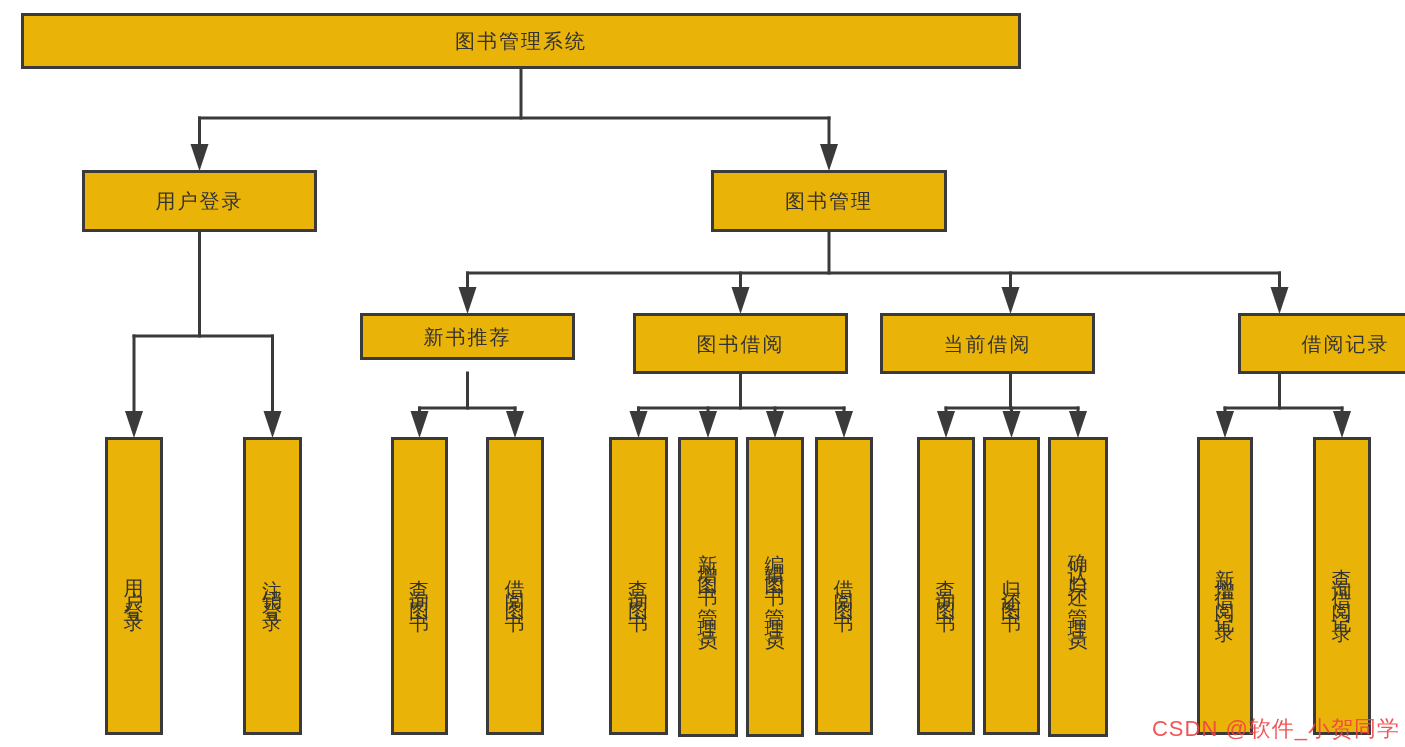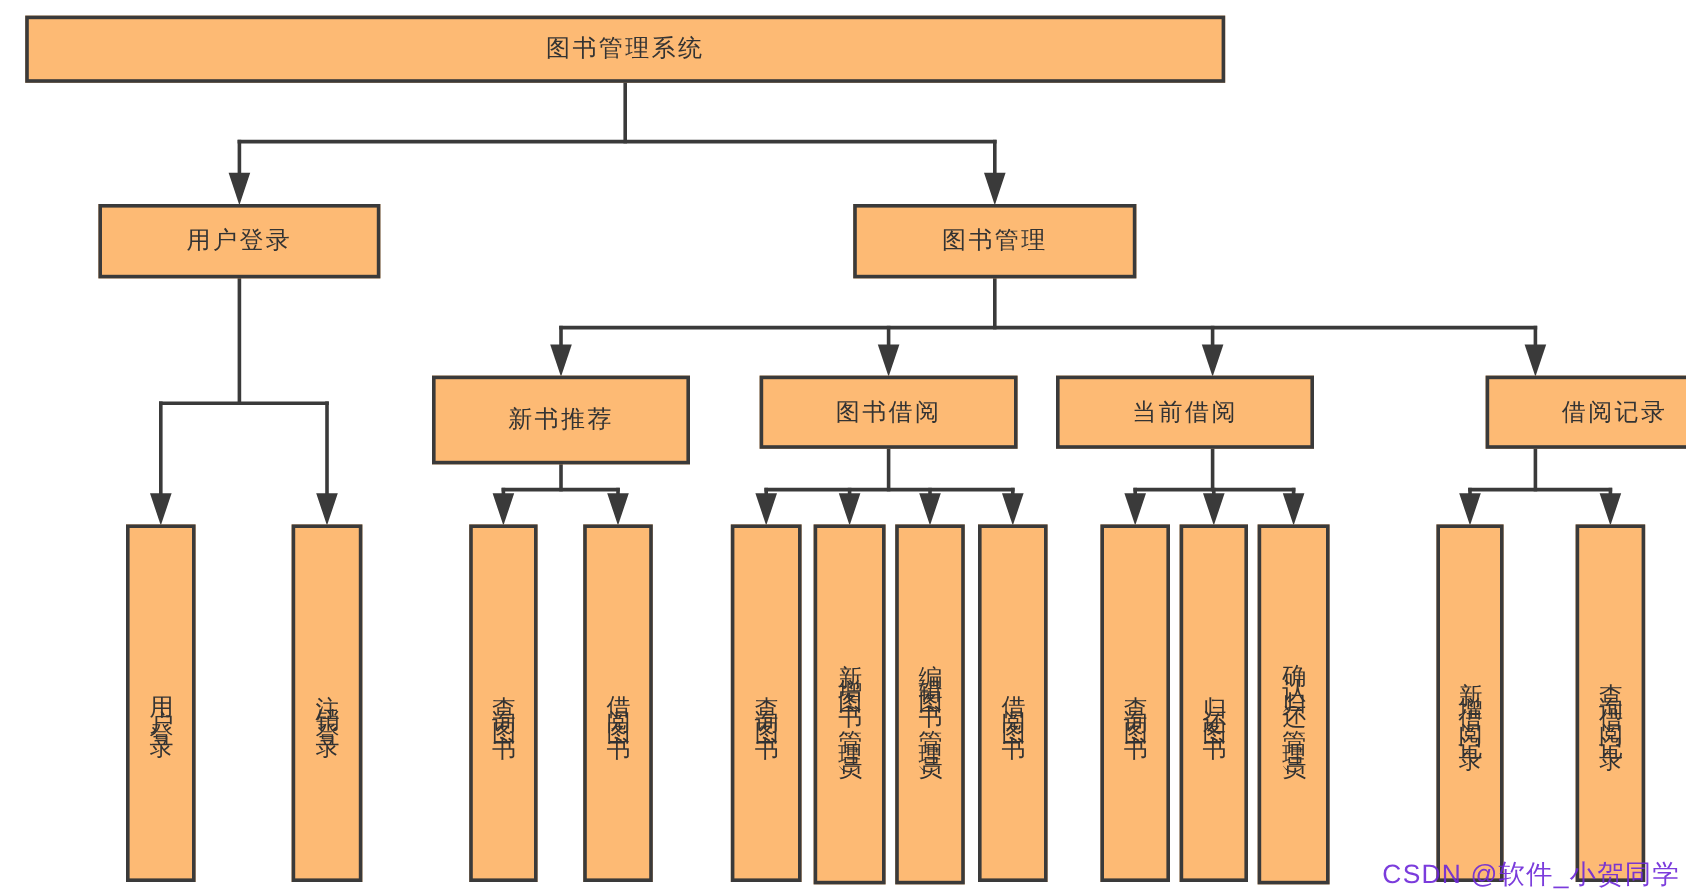--- a/index.html
+++ b/index.html
@@ -8,21 +8,21 @@
     width:1405px;height:747px;
     background:#ffffff;
     font-family:"Liberation Sans","DejaVu Sans",sans-serif;
     overflow:hidden;
   }
   #connectors{position:absolute;left:0;top:0;width:100%;height:100%;}
   .node{
     position:absolute;
     box-sizing:border-box;
     border:3px solid #3a3a3a;
-    background:#fdba74;
+    background:#eab308;
     display:flex;
     align-items:center;
     justify-content:center;
     color:#333333;
   }
   .node .label{
     font-size:20px;
     letter-spacing:2px;
     white-space:nowrap;
     line-height:1.2;
@@ -95,31 +95,31 @@
       <line x1="1078" y1="408" x2="1078" y2="415" stroke="#3a3a3a" stroke-width="3" stroke-linecap="square"></line>
       <polygon points="1078,438 1069,411 1087,411" fill="#3a3a3a"></polygon>
       <line x1="1279.5" y1="373" x2="1279.5" y2="408" stroke="#3a3a3a" stroke-width="3" stroke-linecap="square"></line>
       <line x1="1225" y1="408" x2="1342" y2="408" stroke="#3a3a3a" stroke-width="3" stroke-linecap="square"></line>
       <line x1="1225" y1="408" x2="1225" y2="415" stroke="#3a3a3a" stroke-width="3" stroke-linecap="square"></line>
       <polygon points="1225,438 1216,411 1234,411" fill="#3a3a3a"></polygon>
       <line x1="1342" y1="408" x2="1342" y2="415" stroke="#3a3a3a" stroke-width="3" stroke-linecap="square"></line>
       <polygon points="1342,438 1333,411 1351,411" fill="#3a3a3a"></polygon>
     </svg>
 
-  <div id="watermark" style="color: #6d28d9;">CSDN @软件_小贺同学</div>
+  <div id="watermark" style="color: #ef4444;">CSDN @软件_小贺同学</div>
 <div class="node" style="left: 21px; top: 13px; width: 1000px; height: 56px; border-color: rgb(58, 58, 58); border-width: 3px; color: rgb(51, 51, 51);">
       <span class="label">图书管理系统</span>
     </div>
     <div class="node" style="left: 82px; top: 170px; width: 235px; height: 62px; border-color: rgb(58, 58, 58); border-width: 3px; color: rgb(51, 51, 51);">
       <span class="label">用户登录</span>
     </div>
     <div class="node" style="left: 711px; top: 170px; width: 236px; height: 62px; border-color: rgb(58, 58, 58); border-width: 3px; color: rgb(51, 51, 51); align-items: center;">
       <span class="label">图书管理</span>
     </div>
-    <div class="node" style="left: 360px; top: 313px; width: 215px; height: 74px; border-color: rgb(58, 58, 58); border-width: 3px; color: rgb(51, 51, 51);">
+    <div class="node" style="left: 360px; top: 313px; width: 215px; height: 47px; border-color: rgb(58, 58, 58); border-width: 3px; color: rgb(51, 51, 51);">
       <span class="label">新书推荐</span>
     </div>
     <div class="node" style="left: 633px; top: 313px; width: 215px; height: 61px; border-color: rgb(58, 58, 58); border-width: 3px; color: rgb(51, 51, 51); font-family: Liberation Serif, serif;">
       <span class="label">图书借阅</span>
     </div>
     <div class="node" style="left: 880px; top: 313px; width: 215px; height: 61px; border-color: rgb(58, 58, 58); border-width: 3px; color: rgb(51, 51, 51);">
       <span class="label">当前借阅</span>
     </div>
     <div class="node" style="left: 1238px; top: 313px; width: 215px; height: 61px; border-color: rgb(58, 58, 58); border-width: 3px; color: rgb(51, 51, 51);">
       <span class="label">借阅记录</span>

